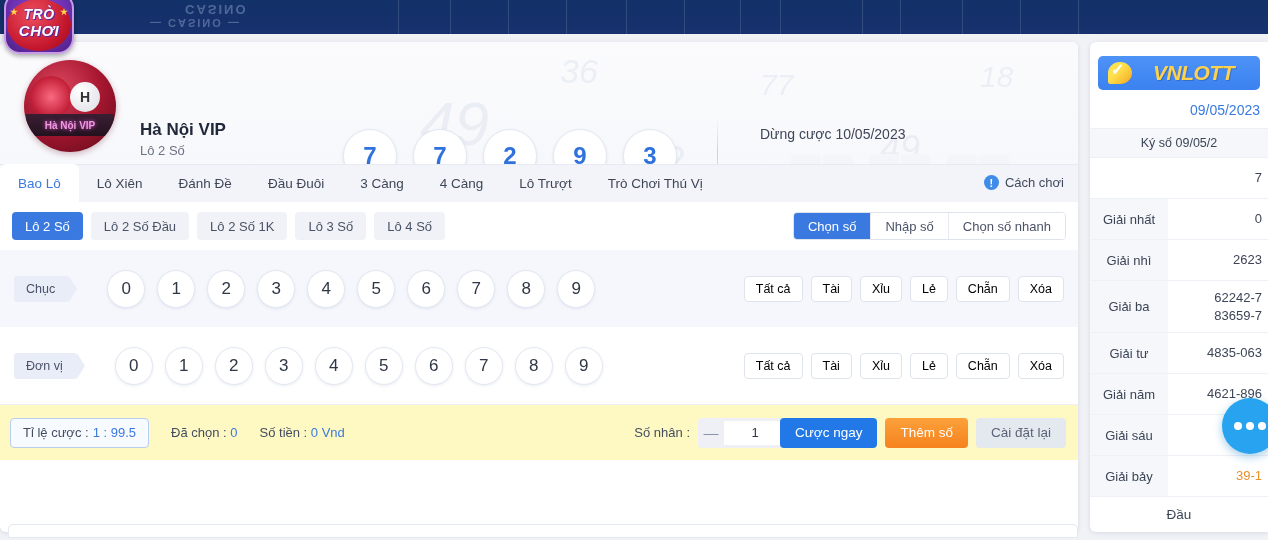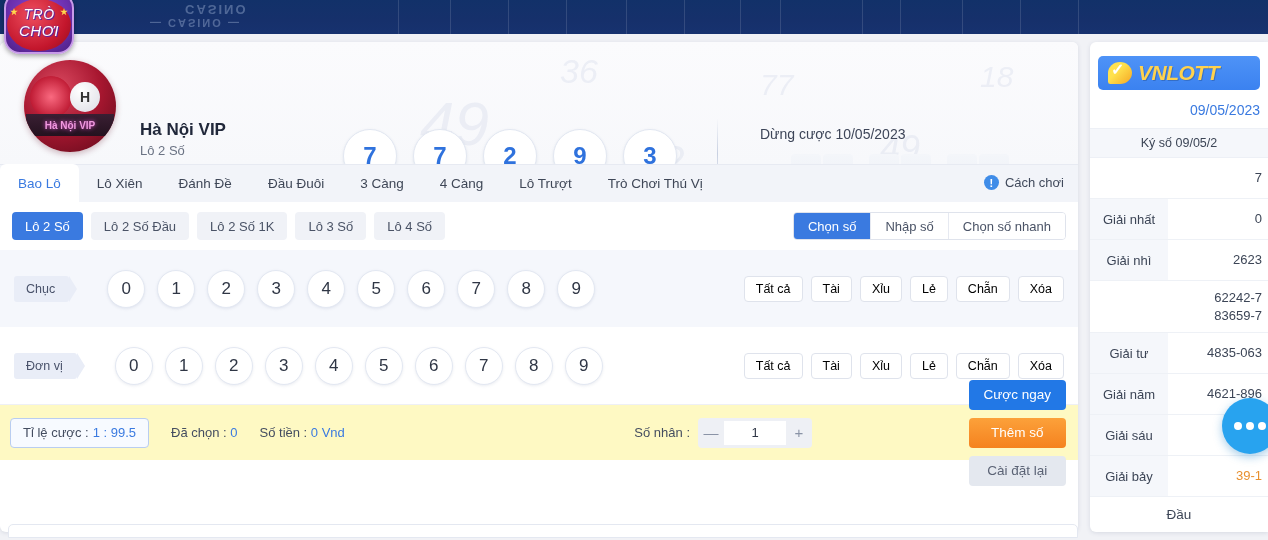--- a/index.html
+++ b/index.html
@@ -38,21 +38,21 @@
     overflow: hidden; z-index: 40;
     box-shadow: 0 2px 5px rgba(0,0,0,0.35);
   }
   .tc-badge .ball {
     position: absolute; left: 50%; top: 54%; transform: translate(-50%,-50%);
     width: 64px; height: 52px; border-radius: 50%;
     background: radial-gradient(circle at 40% 30%, #ef4e5e 0%, #c3162c 65%, #8e0d1f 100%);
   }
   .tc-badge .t1, .tc-badge .t2 {
     position: absolute; width: 100%; text-align: center;
-    font-weight: 400; font-style: italic; color: #fff;
+    font-weight: 700; font-style: italic; color: #fff;
     text-shadow: 0 0 2px #6b2fae, 1px 1px 0 #5a1f9a;
     letter-spacing: 0.5px;
   }
   .tc-badge .t1 { top: 12px; font-size: 14px; }
   .tc-badge .t2 { top: 28px; font-size: 15px; }
   .tc-badge .star {
     position: absolute; width: 8px; height: 8px; background: #ffd84d;
     clip-path: polygon(50% 0%,61% 35%,98% 35%,68% 57%,79% 91%,50% 70%,21% 91%,32% 57%,2% 35%,39% 35%);
   }
   .tc-badge .star.s1 { left: 4px; top: 14px; }
@@ -231,42 +231,42 @@
   .mult { position: absolute; right: 266px; display: flex; align-items: center; gap: 8px; font-size: 13px; color: #444d60; }
   .stepper {
     display: flex; align-items: center; background: #eef0f5; border-radius: 4px;
     height: 30px; overflow: hidden;
   }
   .stepper .sb { width: 26px; text-align: center; color: #8a93a6; font-size: 15px; cursor: pointer; }
   .stepper .sv {
     width: 62px; height: 24px; background: #fff; border: 0; text-align: center;
     font-size: 13px; color: #2f3645; font-family: "Liberation Sans", sans-serif;
   }
-  .actions { position: absolute; right: 12px; display: flex; gap: 8px; flex-direction: column; }
+  .actions { position: absolute; right: 12px; display: flex; gap: 8px; }
   .btn { height: 30px; padding: 0 15px; border: 0; border-radius: 4px; font-size: 13.5px; cursor: pointer; color: #fff; }
   .btn.blue { background: #2278e6; }
   .btn.orange { background: linear-gradient(180deg,#fca13a,#f5821f); }
   .btn.grey { background: #e4e8ef; color: #5b6375; }
 
   .bottomedge {
     position: absolute; left: 8px; top: 524px; width: 1070px; height: 14px;
     background: #fff; border: 1px solid #e4e8f1; border-radius: 5px 5px 0 0;
   }
 
   
   .rpanel {
     position: absolute; left: 1090px; top: 42px; width: 178px; height: 490px;
     background: #fff; border-radius: 6px 0 0 6px;
     box-shadow: 0 1px 4px rgba(80,95,130,0.16);
     overflow: hidden;
   }
   .vnlotto {
     margin: 14px 8px 0 8px; height: 34px; border-radius: 5px;
     background: linear-gradient(180deg,#4e93f7,#3b82f0);
-    display: flex; align-items: center; padding-left: 10px; gap: 6px;
+    display: flex; align-items: center; padding-left: 10px; gap: 21px;
   }
   .vnlotto .mark {
     width: 24px; height: 22px; border-radius: 50% 50% 50% 10%;
     background: linear-gradient(135deg,#ffe14d 40%, #f5a623 100%);
     position: relative;
   }
   .vnlotto .mark::after {
     content: "✓"; position: absolute; left: 3px; top: -2px;
     color: #fff; font-size: 16px; font-weight: bold;
   }
@@ -499,20 +499,21 @@
         <span>0</span>
       </div>
     </div>
     <div class="prow">
       <div class="pl">Giải nhì</div>
       <div class="pv">
         <span>2623</span>
       </div>
     </div>
     <div class="prow" style="min-height:52px">
+      <div class="pl">Giải ba</div>
       <div class="pv">
         <span>62242-7</span>
         <span>83659-7</span>
       </div>
     </div>
     <div class="prow">
       <div class="pl">Giải tư</div>
       <div class="pv">
         <span>4835-063</span>
       </div>

